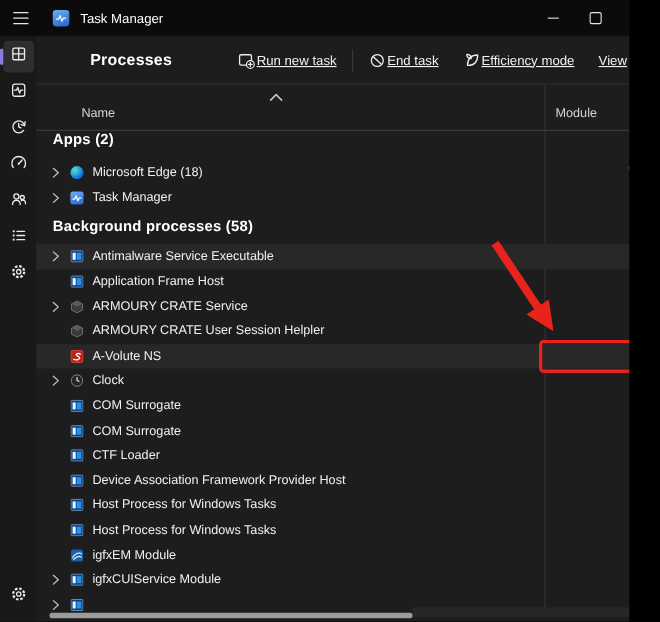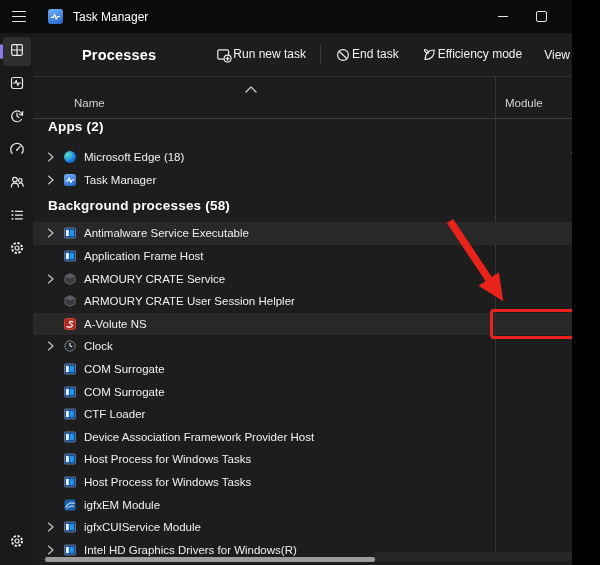--- a/index.html
+++ b/index.html
@@ -32,22 +32,22 @@
                  display:flex;align-items:center;justify-content:center;cursor:pointer;}
 
   
   .main{position:absolute;left:33px;top:33px;width:567px;height:532px;background:#1d1d1d;}
 
   .toolbar{position:absolute;left:0;top:0;width:567px;height:43px;display:flex;align-items:center;
            padding:0 8px 0 15px;box-sizing:border-box;}
   .page-title{color:#fff;font-size:14.5px;font-weight:700;letter-spacing:.2px;margin-left:34px;}
   .tool-spacer{flex:1;}
   .tool-buttons{display:flex;align-items:center;}
-  .tbtn{display:flex;gap:1px;padding:5px 11px;border-radius:4px;color:#f2f2f2;
-        font-size:12px;cursor:pointer;white-space:nowrap;}
+  .tbtn{display:flex;align-items:center;gap:1px;padding:5px 11px;border-radius:4px;color:#f2f2f2;
+        font-size:12px;cursor:pointer;white-space:nowrap;text-decoration:underline;}
   .tool-divider{width:1px;height:20px;background:#3a3a3a;margin:0 3px;}
 
   .tablewrap{position:absolute;left:0;top:43px;width:567px;height:489px;border-top:1px solid #2e2e2e;}
   .scrollup{position:absolute;left:211px;top:3px;width:14px;height:9px;cursor:pointer;}
   .thead{position:absolute;left:0;top:13px;width:567px;height:28px;border-bottom:1px solid #3f3f3f;
          font-size:11.5px;color:#d4d4d4;}
   .th-name{position:absolute;left:17px;top:7px;cursor:pointer;padding-left:24px;}
   .th-status{position:absolute;left:472px;top:7px;cursor:pointer;}
   .col-divider{position:absolute;left:462px;top:0;width:1px;height:480px;background:#343434;}
 
@@ -384,21 +384,20 @@
           </div>
           <div class="prow">
             <span class="chev"><svg width="8" height="11" viewBox="0 0 8 11" fill="none">
                 <polyline points="1.5,1.5 6,5.5 1.5,9.5" stroke="#c8c8c8" stroke-width="1.1" stroke-linecap="round" stroke-linejoin="round" fill="none"></polyline>
               </svg></span>
             <span class="picon"><svg width="12" height="12" viewBox="0 0 12 12" fill="none">
                 <rect x="0.6" y="1" width="10.8" height="10" rx="0.8" fill="#0a3f8c" stroke="#6b87a8" stroke-width="0.9"></rect>
                 <rect x="2" y="2.8" width="2.8" height="6.4" fill="#eef4fb"></rect>
                 <rect x="5.6" y="2.8" width="4.3" height="6.4" fill="#2395e8"></rect>
               </svg></span>
-            <span>Intel HD Graphics Drivers for Windows(R)</span>
           </div>
         </div>
     </div>
 
     <div class="vscroll"></div>
     <div class="hscroll-corner"></div>
     <div class="hscroll"></div>
 
     <svg class="anno-svg" viewBox="0 0 567 532">
       <line x1="417" y1="188" x2="456" y2="246.5" stroke="#e8231b" stroke-width="7.5"></line>

